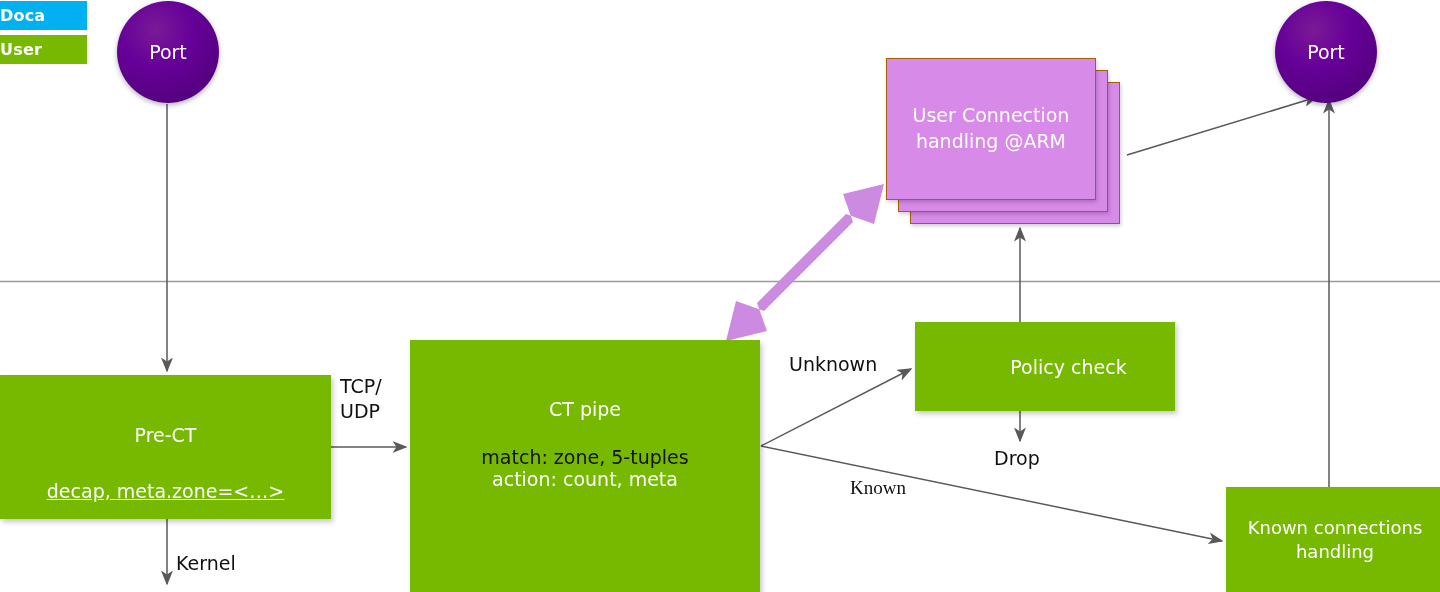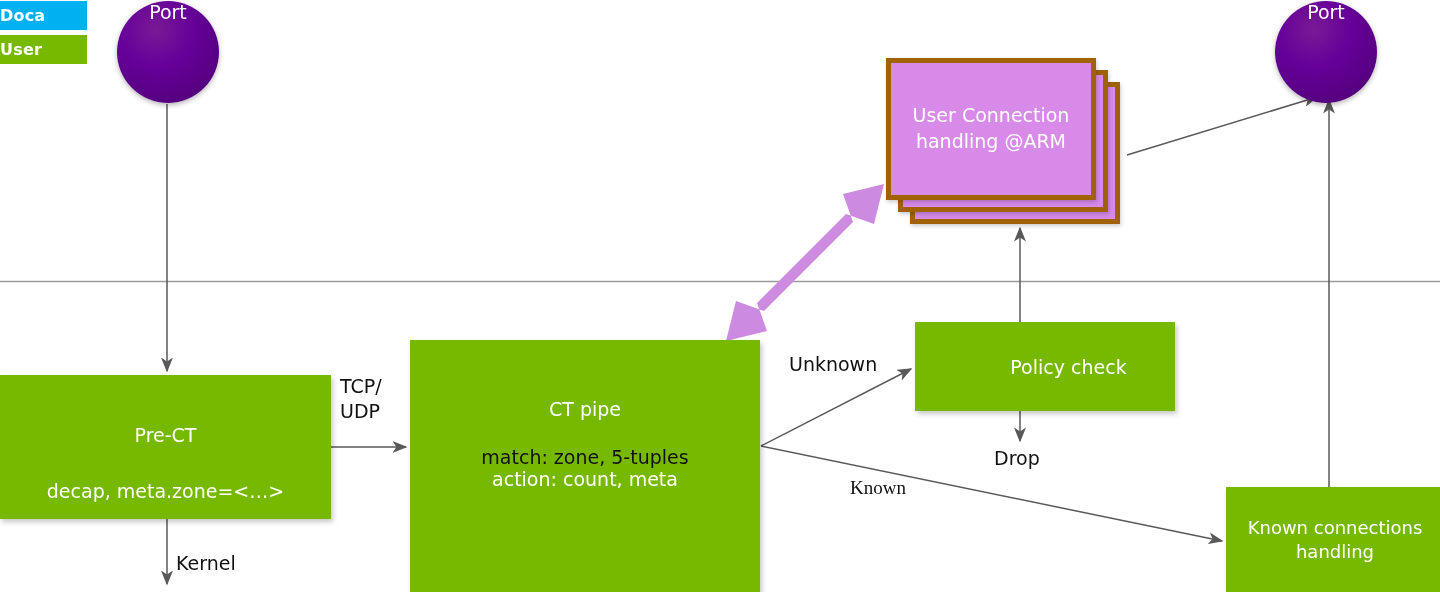--- a/index.html
+++ b/index.html
@@ -40,21 +40,21 @@
   #legend-user { left: 0px; top: 35px; background: #76b900; }
 
   .port-node {
     position: absolute;
     width: 102px;
     height: 102px;
     border-radius: 50%;
     background: radial-gradient(circle at 38% 28%, #7a1a96 0%, #660099 38%, #55007f 78%, #4b0072 100%);
     box-shadow: 0 2px 5px rgba(0,0,0,.30);
     display: flex;
-    align-items: flex-start;
+    align-items: center;
     justify-content: center;
     color: #ffffff;
     font-size: 19px;
   }
   #port-left  { left: 117px; top: 1px; }
   #port-right { left: 1275px; top: 1px; }
 
   .green-box {
     position: absolute;
     background: #76b900;
@@ -66,21 +66,21 @@
     color: #ffffff;
     text-align: center;
   }
   #box-pre-ct {
     left: 0px; top: 375px; width: 331px; height: 144px;
     justify-content: flex-start;
     padding-top: 49px;
     box-sizing: border-box;
   }
   #box-pre-ct .title { font-size: 19px; }
-  #box-pre-ct .sub   { font-size: 19px; margin-top: 34px; }
+  #box-pre-ct .sub   { font-size: 19px; margin-top: 34px; text-decoration: underline; }
 
   #box-ct-pipe {
     left: 410px; top: 340px; width: 350px; height: 260px;
     justify-content: flex-start;
     padding-top: 58px;
     box-sizing: border-box;
   }
   #box-ct-pipe .title { font-size: 19px; }
   #box-ct-pipe .match { font-size: 19px; color: #111111; margin-top: 26px; }
   #box-ct-pipe .action{ font-size: 19px; color: #ffffff; }
@@ -92,21 +92,21 @@
   }
   #box-known-conn {
     left: 1226px; top: 487px; width: 218px; height: 105px;
     font-size: 18px;
     line-height: 1.32;
   }
 
   .stack-card {
     position: absolute;
     background: #d78ae8;
-    border: 5px solid #a16207;
+    border: 1px solid #a16207;
     box-sizing: border-box;
     box-shadow: 1px 2px 4px rgba(0,0,0,.20);
   }
   #uc-card-3 { left: 910px; top: 82px; width: 210px; height: 142px; }
   #uc-card-2 { left: 898px; top: 70px; width: 210px; height: 142px; }
   #uc-card-1 {
     left: 886px; top: 58px; width: 210px; height: 142px;
     display: flex; align-items: center; justify-content: center;
     color: #ffffff; font-size: 19px; text-align: center; line-height: 1.35;
   }

